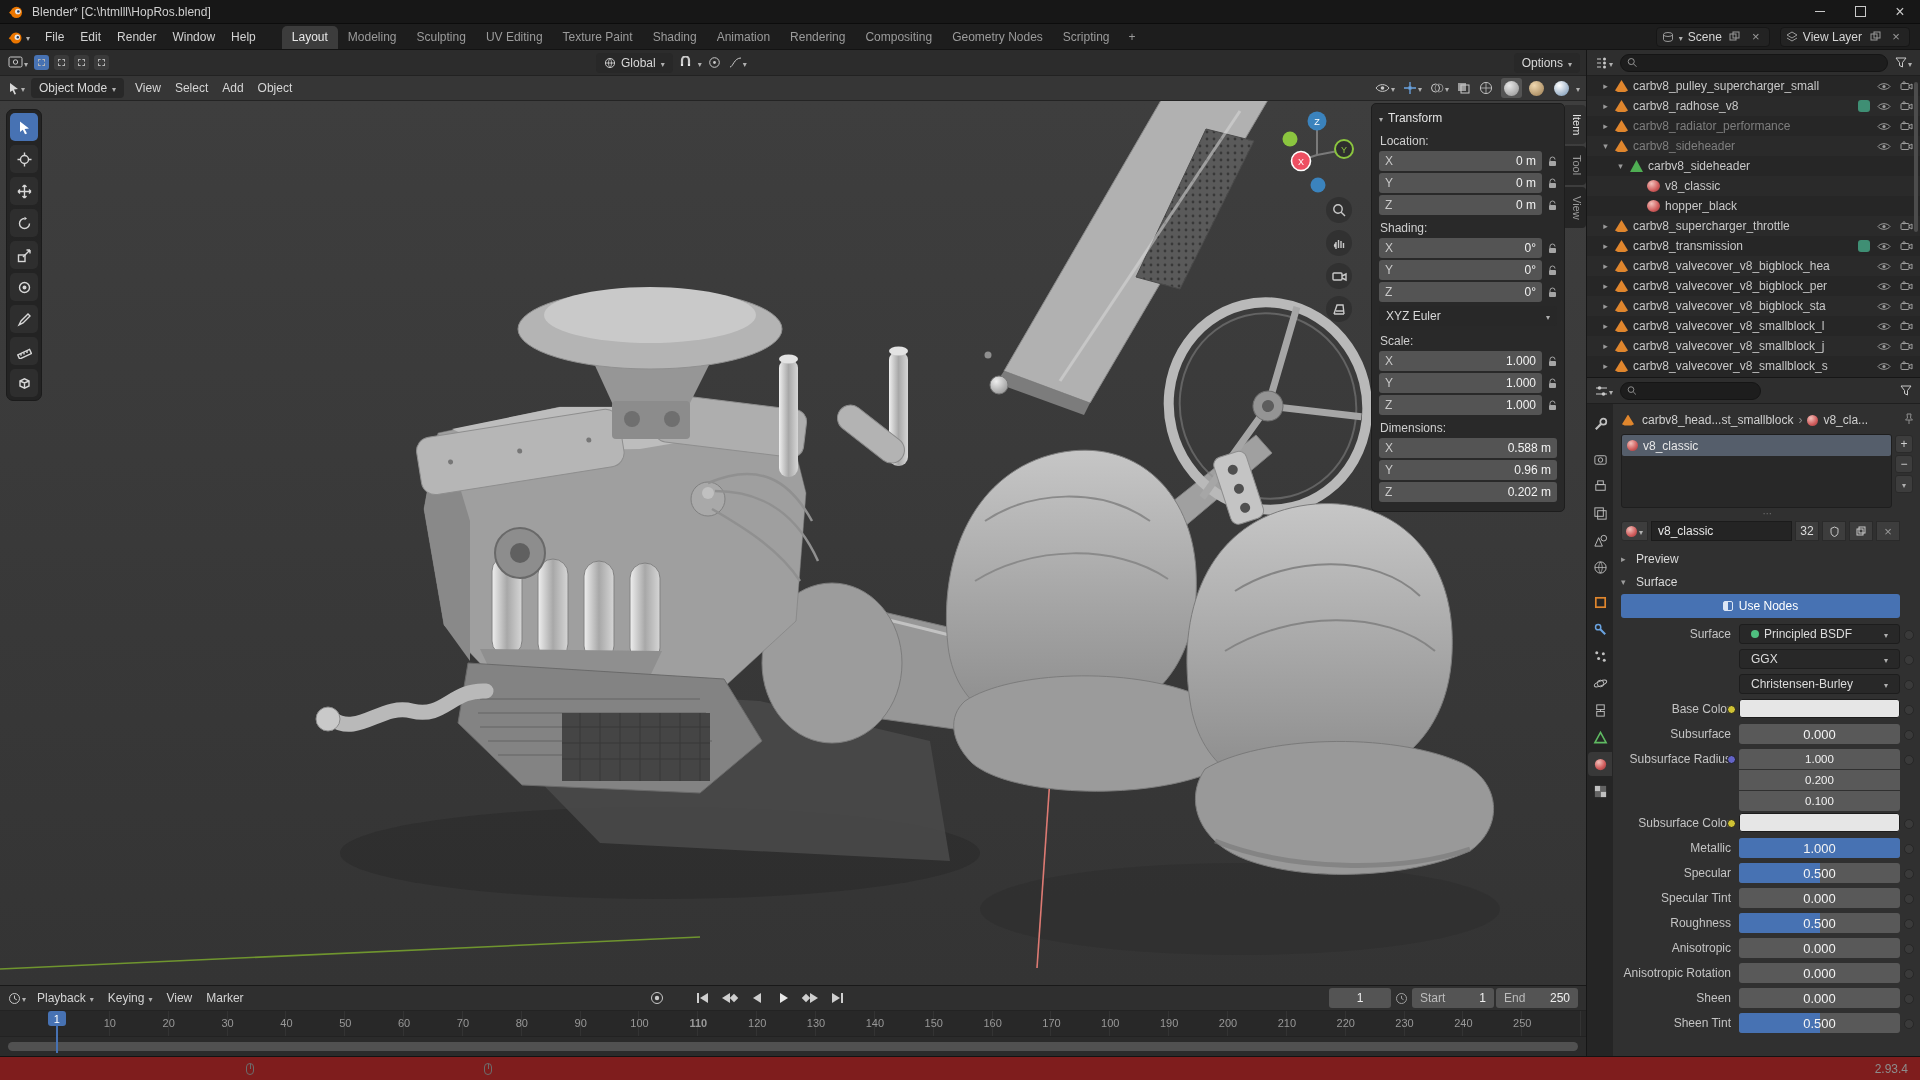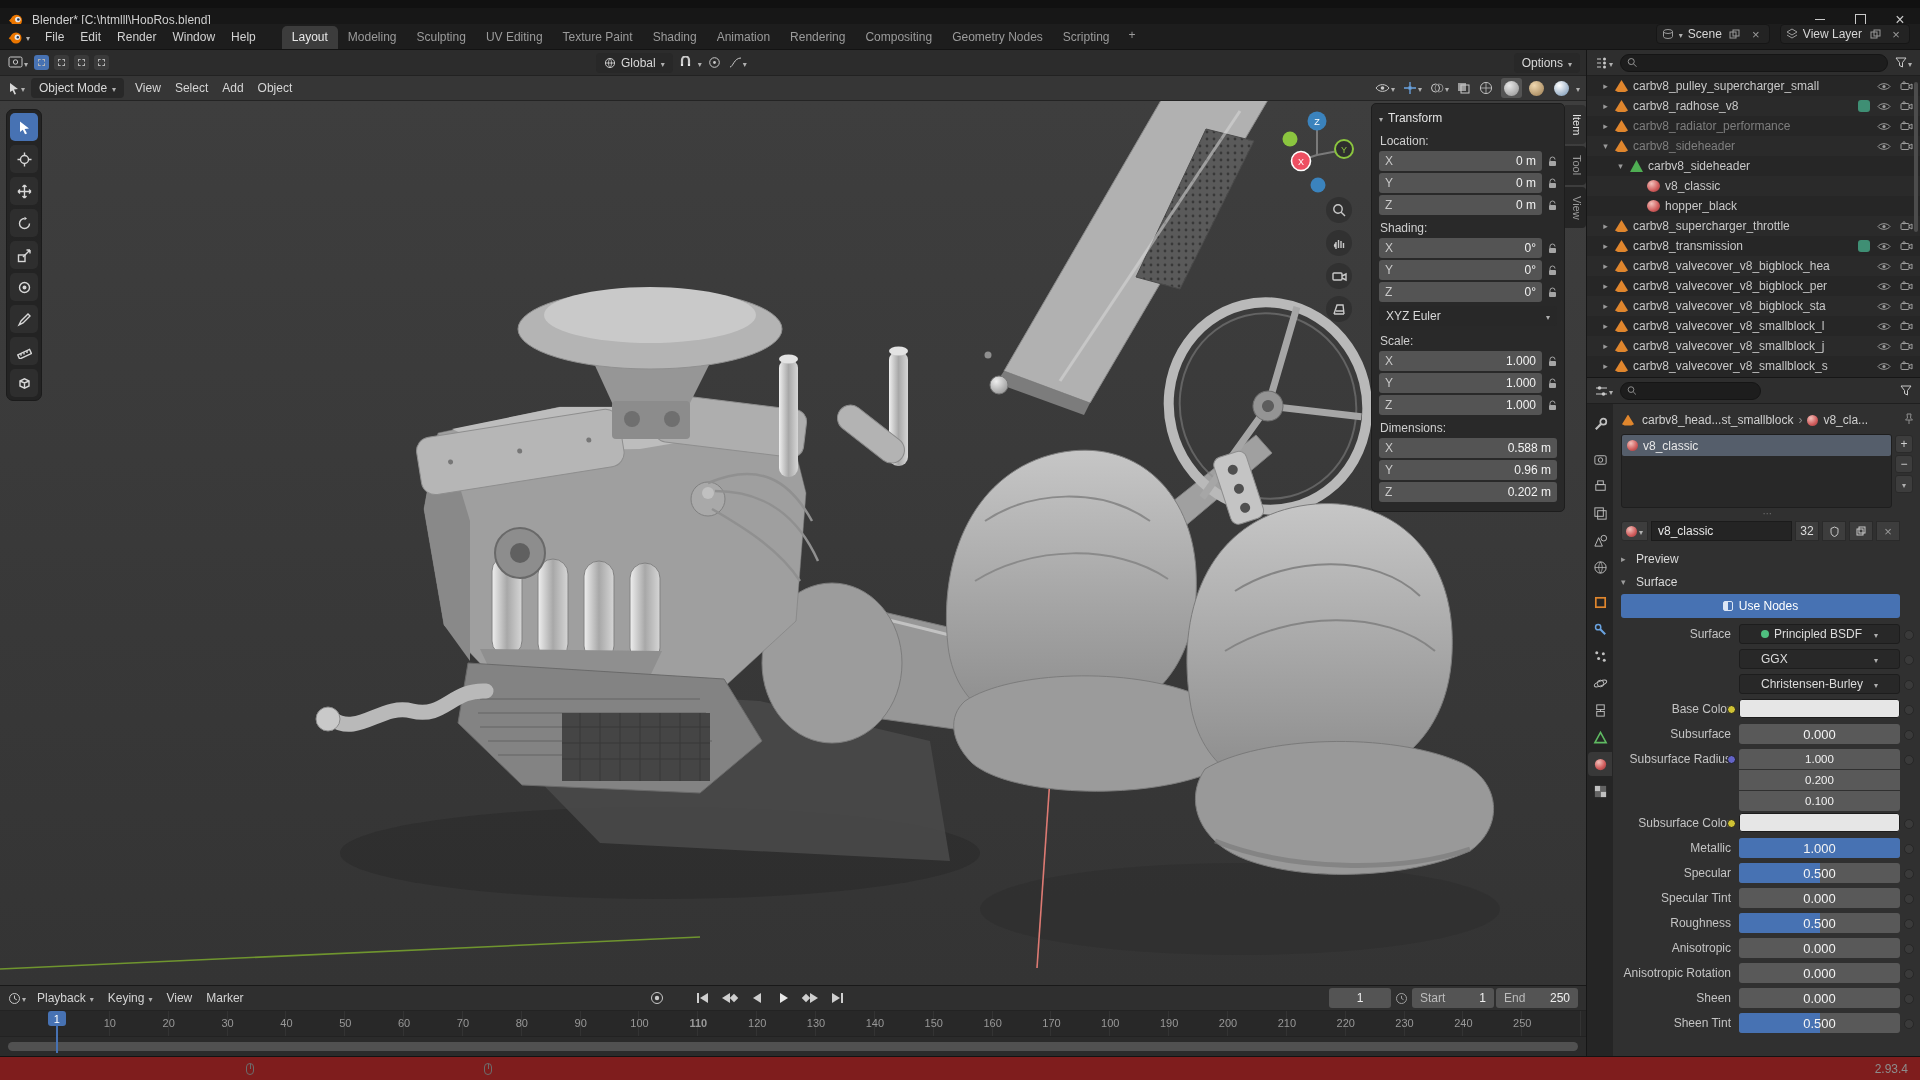--- a/index.html
+++ b/index.html
@@ -1,30 +1,30 @@
 <!DOCTYPE html>
 <html><head>
 <meta charset="utf-8">
 <style>
   html,body{margin:0;padding:0;width:1920px;height:1080px;overflow:hidden;background:#111;
     font-family:"Liberation Sans","DejaVu Sans",sans-serif;font-size:12px;color:#cfcfcf;
     -webkit-font-smoothing:antialiased;}
   *{box-sizing:border-box;user-select:none}
   
-  .titlebar{position:absolute;left:0;top:8px;width:1920px;height:24px;background:#171717;display:flex;align-items:center;border-bottom:1px solid #0c0c0c}
+  .titlebar{position:absolute;left:0;top:0;width:1920px;height:24px;background:#171717;display:flex;align-items:center;border-bottom:1px solid #0c0c0c}
   .titlebar .logo{width:15px;height:15px;margin-left:8px}
   .title-text{margin-left:9px;font-size:12px;color:#cfcfcf}
   .win-controls{margin-left:auto;display:flex;height:100%}
   .wc{width:40px;height:100%;display:flex;align-items:center;justify-content:center;color:#c9c9c9}
   .wc-min::after{content:"";width:10px;height:1px;background:#c9c9c9;display:block}
   .wc-max::after{content:"";width:9px;height:9px;border:1px solid #c9c9c9;display:block}
   .wc-close{font-size:14px}
   .wc-close::after{content:"×";font-size:16px;line-height:10px}
   
-  .topbar{position:absolute;left:0;top:24px;width:1920px;height:26px;background:#1d1d1d;display:flex;align-items:flex-start;border-bottom:1px solid #131313}
+  .topbar{position:absolute;left:0;top:24px;width:1920px;height:26px;background:#1d1d1d;display:flex;align-items:center;border-bottom:1px solid #131313}
   .app-btn{display:flex;align-items:center;gap:3px;padding:0 7px;height:100%}
   .menu-item{padding:0 8px;color:#d2d2d2;font-size:12px;line-height:26px}
   .wtabs{display:flex;align-items:flex-end;height:100%;margin-left:18px}
   .wtab{padding:4px 10px 5px;font-size:12px;color:#9b9b9b;border-radius:5px 5px 0 0;white-space:nowrap}
   .wtab.active{background:#3c3c3c;color:#e8e8e8}
   .wtab-add{padding:4px 9px;color:#9b9b9b}
   .tb-right{margin-left:auto;display:flex;align-items:center;gap:10px;margin-right:10px}
   .tb-widget{display:flex;align-items:center;gap:5px;background:#232323;border:1px solid #161616;border-radius:4px;height:20px;padding:0 5px}
   .tb-widget .val{color:#d6d6d6}
   .mini-ic{display:flex;align-items:center;justify-content:center;width:16px;height:16px;color:#9a9a9a}
@@ -143,21 +143,21 @@
   .browse{display:flex;align-items:center;gap:2px;background:#3d3d3d;border:1px solid #2a2a2a;border-radius:3px 0 0 3px;height:20px;padding:0 4px}
   .mat-name{flex:1;display:flex;align-items:center;height:20px;background:#242424;border:1px solid #1b1b1b;padding:0 6px;color:#e6e6e6}
   .users-btn{height:20px;min-width:24px;background:#3d3d3d;border:1px solid #2a2a2a;display:flex;align-items:center;justify-content:center;color:#ddd;padding:0 4px}
   .panel-row{display:flex;align-items:center;gap:5px;height:23px;color:#dadada}
   .parrow{color:#9c9c9c;font-size:9px;width:10px}
   .use-nodes{height:24px;background:#4772b3;border-radius:3px;display:flex;align-items:center;justify-content:center;gap:6px;color:#fff;margin:1px 14px 6px 0}
   .un-ic{width:10px;height:10px;border:1px solid #dce6f5;border-radius:2px;background:linear-gradient(90deg,#dce6f5 50%,transparent 50%)}
   .p-row{display:flex;align-items:flex-start;margin-bottom:2px;min-height:23px}
   .p-label{flex:0 0 118px;text-align:right;padding-right:8px;color:#c4c4c4;line-height:20px;white-space:nowrap;overflow:hidden}
   .p-socket{width:9px;height:9px;border-radius:50%;margin:6px 3px 0 -12px;flex:0 0 auto;border:1px solid #1c1c1c}
-  .p-select{flex:1;display:flex;align-items:center;gap:5px;height:20px;background:#282828;border:1px solid #1d1d1d;border-radius:3px;padding:0 21px;color:#dcdcdc}
+  .p-select{flex:1;display:flex;align-items:center;gap:5px;height:20px;background:#282828;border:1px solid #1d1d1d;border-radius:3px;padding:0 11px;color:#dcdcdc}
   .p-select .caret{margin-left:auto}
   .shader-dot{width:8px;height:8px;border-radius:50%;background:#4fbf7f}
   .p-slider{position:relative;flex:1;height:20px;background:#595959;border-radius:3px;overflow:hidden}
   .p-slider .fill{position:absolute;left:0;top:0;bottom:0;background:#4772b3;width:0}
   .p-slider .num{position:absolute;inset:0;display:flex;align-items:center;justify-content:center;color:#f4f4f4;font-size:13px}
   .p-color{flex:1;height:19px;border-radius:3px;background:#e6e6e6;border:1px solid #1d1d1d}
   .p-stack{flex:1;display:flex;flex-direction:column;gap:1px}
   .p-stack-field{height:20px;background:#595959;display:flex;align-items:center;justify-content:center;color:#f2f2f2;font-size:11.5px}
   .p-stack-field:first-child{border-radius:3px 3px 0 0}
   .p-stack-field:last-child{border-radius:0 0 3px 3px}

